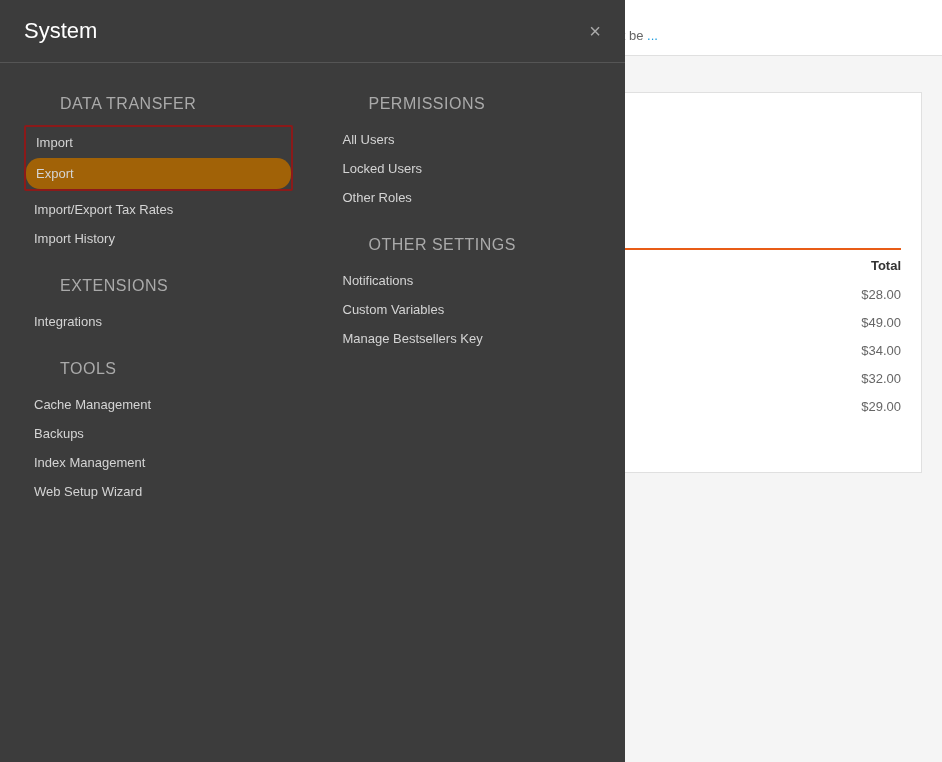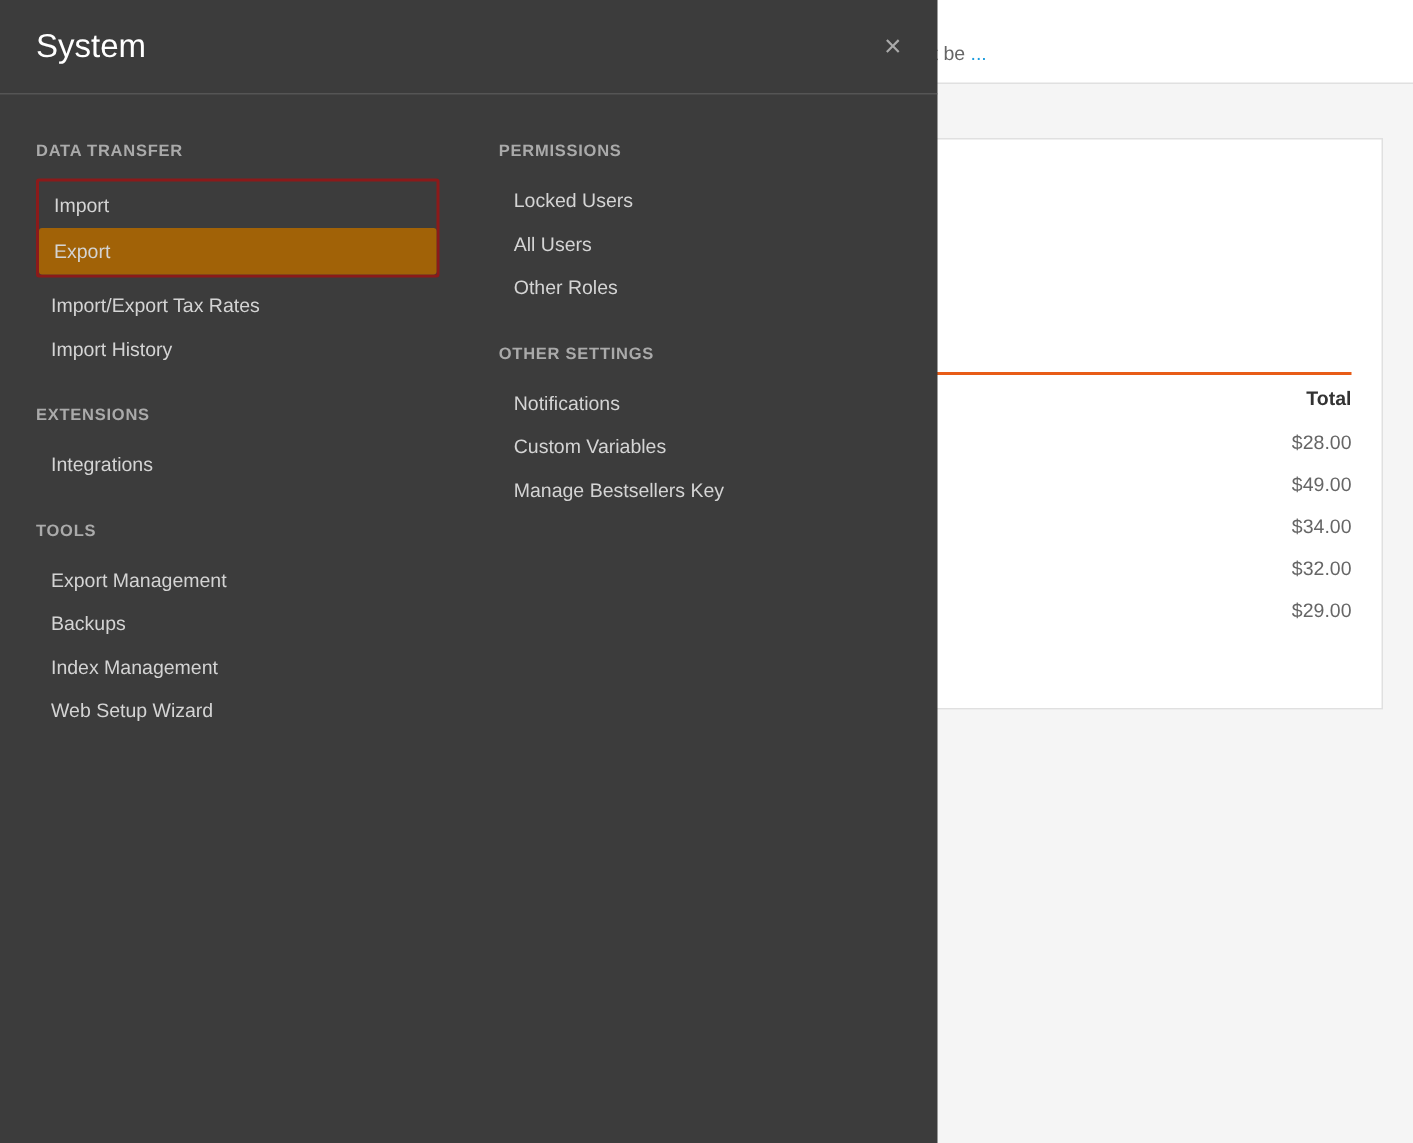--- a/index.html
+++ b/index.html
@@ -163,26 +163,27 @@
       display: flex;
       padding: 24px;
       gap: 40px;
     }
 
     .col-left { flex: 1; }
     .col-right { flex: 1; }
 
     .section-title {
       color: #aaa;
-      font-size: 11px;
-      font-weight: bold;
+      font-size: 16px;
+      font-weight: normal;
       text-transform: uppercase;
       letter-spacing: 0.5px;
       margin-bottom: 12px;
       margin-top: 8px;
+      margin-left: 36px;
     }
 
     .menu-item {
       display: block;
       color: #d4d4d4;
       font-size: 13px;
       padding: 7px 10px;
       cursor: pointer;
       text-decoration: none;
       border-radius: 2px;
@@ -190,20 +191,21 @@
 
     
     .highlight-box {
       border: 2px solid #8b1a1a;
       background: #3c3c3c;
       border-radius: 2px;
       margin-bottom: 4px;
     }
     .highlight-box .menu-item {
       padding: 8px 10px;
+      border-radius: 14px;
     }
     .menu-item.selected {
       background: #a16207;
     }
 
     .section-gap { margin-top: 24px; }
   </style>
 </head>
 <body>
 
@@ -364,31 +366,31 @@
 
       <a class="menu-item">Import/Export Tax Rates</a>
       <a class="menu-item">Import History</a>
 
       <div class="section-gap"></div>
       <div class="section-title">Extensions</div>
       <a class="menu-item">Integrations</a>
 
       <div class="section-gap"></div>
       <div class="section-title">Tools</div>
-      <a class="menu-item">Export Management</a>
+      <a class="menu-item">Cache Management</a>
       <a class="menu-item">Backups</a>
       <a class="menu-item">Index Management</a>
       <a class="menu-item">Web Setup Wizard</a>
     </div>
 
     <div class="col-right">
 
       <div class="section-title">Permissions</div>
+      <a class="menu-item">All Users</a>
       <a class="menu-item">Locked Users</a>
-      <a class="menu-item">All Users</a>
       <a class="menu-item">Other Roles</a>
 
       <div class="section-gap"></div>
       <div class="section-title">Other Settings</div>
       <a class="menu-item">Notifications</a>
       <a class="menu-item">Custom Variables</a>
       <a class="menu-item">Manage Bestsellers Key</a>
     </div>
   </div>
 </div>

